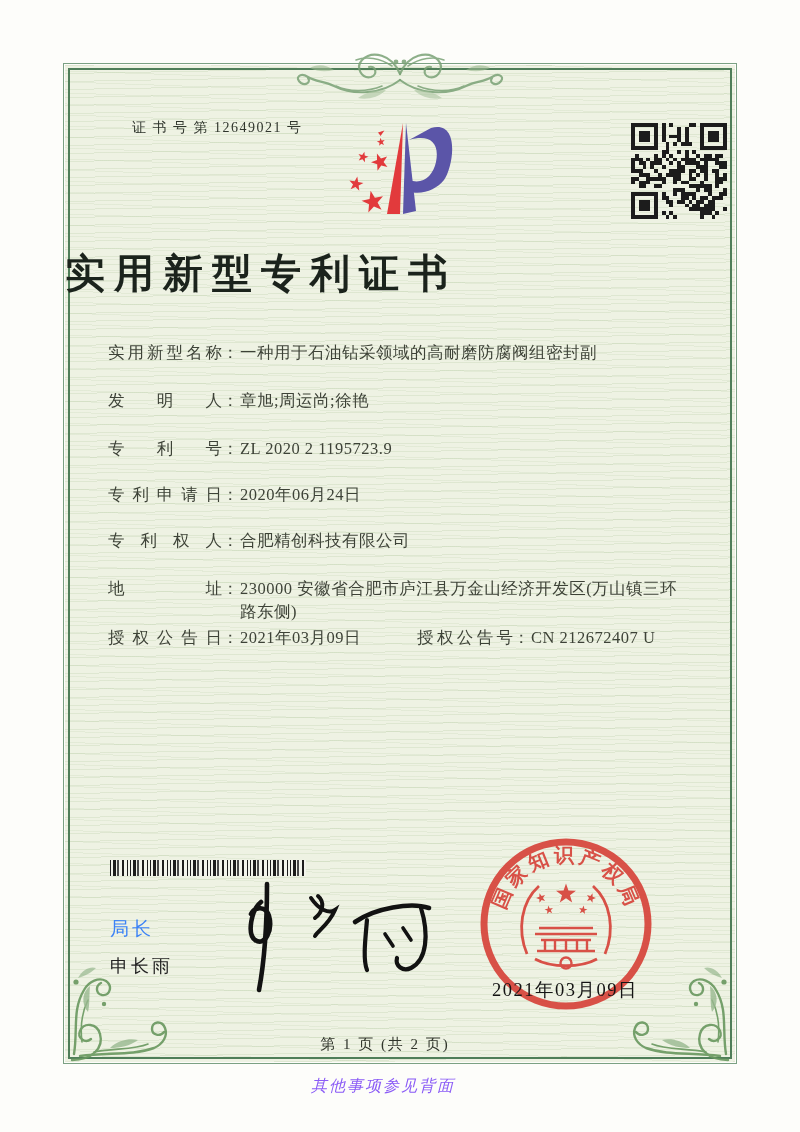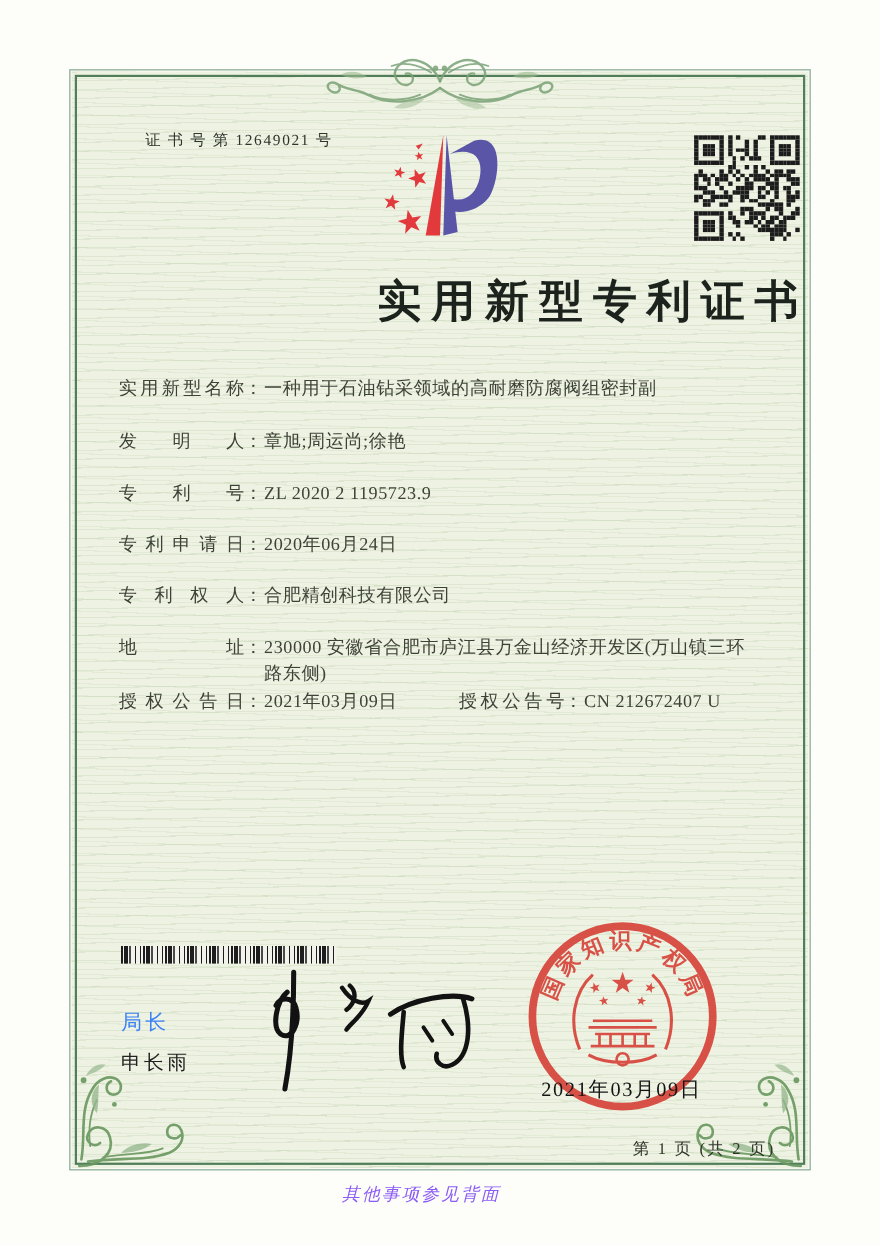--- a/index.html
+++ b/index.html
@@ -14,21 +14,21 @@
   .paper{
     left:65px;top:65px;width:670px;height:997px;
     background:
       repeating-linear-gradient(179deg, rgba(158,186,136,.20) 0 1px, rgba(0,0,0,0) 1px 8px),
       repeating-linear-gradient(2deg, rgba(158,186,136,.14) 0 1px, rgba(0,0,0,0) 1px 11px),
       #eef2e3;
   }
   .frame-outer{left:63px;top:63px;width:672px;height:999px;border:1px solid #7ba183;}
   .frame-inner{left:68px;top:68px;width:660px;height:987px;border:2px solid #4f7e59;}
   .cert-no{left:108px;top:119px;font-size:14px;letter-spacing:1.5px;color:#2f352c;margin-left:24px;}
-  .title{left:65px;top:246px;width:670px;text-align:right;font-size:40px;font-weight:600;
+  .title{left:65px;top:246px;width:670px;text-align:left;font-size:40px;font-weight:600;
          letter-spacing:9px;color:#1b231c;}
   
   .field-row{left:108px;width:600px;font-size:16.5px;line-height:24px;white-space:nowrap;}
   .field-label{display:inline-block;width:114px;text-align:justify;text-align-last:justify;vertical-align:top;}
   .field-colon{display:inline-block;width:18px;vertical-align:top;}
   .field-value{display:inline-block;vertical-align:top;letter-spacing:.5px;}
   .row-0{top:341px}.row-1{top:389px}.row-2{top:437px}.row-3{top:483px}.row-4{top:529px}
   .row-5{top:577px}.row-6{top:626px}
   .addr .field-value{white-space:normal;width:452px;line-height:23px;}
   .grant-no-pair{margin-left:56px;}
@@ -44,21 +44,21 @@
       #4a4a4a 7.5px 9px,#f2f4ec 9px 12.5px,#1d1d1d 12.5px 14px,#f2f4ec 14px 17px,
       #1d1d1d 17px 17.8px,#f2f4ec 17.8px 20px);}
   .sig-role{left:110px;top:916px;font-size:19px;color:#3b82f6;letter-spacing:3px;
             font-family:"Liberation Sans","DejaVu Sans",sans-serif;}
   .sig-name{left:110px;top:954px;font-size:18px;color:#222;letter-spacing:3px;
             font-family:"Liberation Sans","DejaVu Sans",sans-serif;}
   .signature-svg{left:215px;top:858px;}
   .seal-svg{left:463px;top:832px;}
   .seal-date{left:470px;top:977px;width:190px;text-align:center;font-size:18.5px;
              color:#141414;letter-spacing:1.5px;z-index:5;}
-  .page-info{left:65px;top:1035px;width:640px;text-align:right;font-size:15px;color:#30352b;letter-spacing:2px;}
+  .page-info{left:65px;top:1035px;width:640px;text-align:center;font-size:15px;color:#30352b;letter-spacing:2px;}
   .back-note{left:0;top:1076px;width:766px;text-align:center;font-size:16px;font-style:italic;
              color:#8b5cf6;letter-spacing:2px;}
   
   .qr{left:631px;top:123px;width:96px;height:96px;display:grid;
       grid-template-columns:repeat(25,1fr);grid-template-rows:repeat(25,1fr);}
   .qr .on{background:#1c1c1c;}
   .ornament-top{left:268px;top:40px;}
   .flourish-bl{left:58px;top:948px;}
   .flourish-br{left:620px;top:948px;}
   .logo-svg{left:343px;top:116px;}

